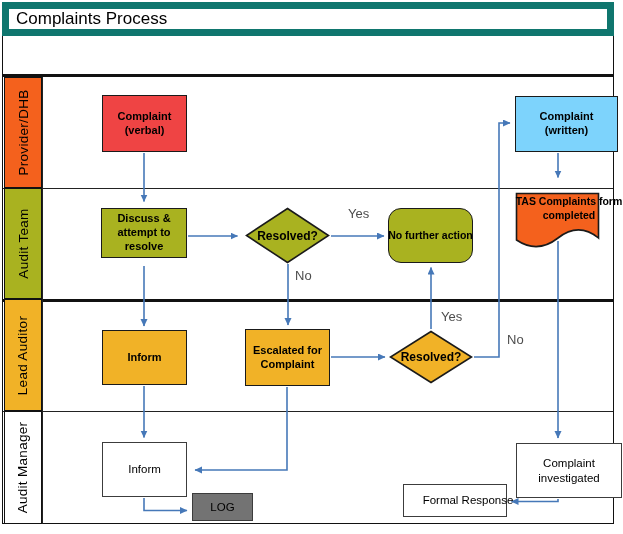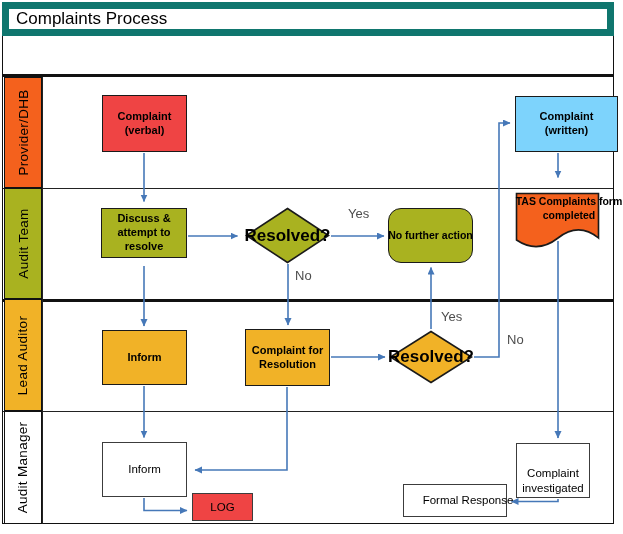--- a/index.html
+++ b/index.html
@@ -17,21 +17,21 @@
   .lane-cell{left:3.5px;width:38.5px;border:1px solid #111;
     display:flex;align-items:center;justify-content:center;}
   .lane-cell span{transform:rotate(-90deg);white-space:nowrap;font-size:13.5px;letter-spacing:.3px;}
   .node{display:flex;align-items:center;justify-content:center;text-align:center;
     font-size:11px;font-weight:bold;line-height:1.25;padding:2px;}
   .proc{border:1.6px solid #1a1a1a;}
   .plain{border:1.3px solid #3c3c3c;background:#fff;font-weight:normal;font-size:11.5px;}
   .nowrap{white-space:nowrap;}
   .dia-wrap svg,.doc-wrap svg{position:absolute;left:0;top:0;}
   .dia-label{position:absolute;left:0;top:0;width:100%;height:100%;
-    display:flex;align-items:center;justify-content:center;font-size:17px;font-weight:bold;}
+    display:flex;align-items:center;justify-content:center;font-size:12px;font-weight:bold;}
   .doc-label{position:absolute;left:0;top:3px;width:100%;text-align:center;
     font-size:10.5px;font-weight:bold;line-height:1.3;}
   .edge-label{font-size:13px;color:#4d4d4d;font-weight:normal;}
   #edges{position:absolute;left:0;top:0;pointer-events:none;}
   #edges path.conn{fill:none;stroke:var(--arrow,#4678B8);stroke-width:1.6px;}
 </style>
 </head>
 <body>
 
 <div class="canvas">
@@ -89,29 +89,29 @@
   <div class="abs node proc nowrap" style="left: 388px; top: 208px; width: 85px; height: 55px; font-size: 10.5px; padding: 0px; background-color: rgb(169, 178, 32); border-radius: 13px;">
     <span>No further action</span>
   </div>
   <div class="abs node proc" style="left: 515px; top: 96px; width: 103px; height: 56px; background-color: #7dd3fc;">
     <span>Complaint (written)</span>
   </div>
   <div class="abs node proc" style="left: 102px; top: 330px; width: 85px; height: 55px; background-color: rgb(241, 178, 39);">
     <span>Inform</span>
   </div>
   <div class="abs node proc" style="left: 245px; top: 329px; width: 85px; height: 57px; background-color: rgb(241, 178, 39);">
-    <span>Complaint for Resolution</span>
+    <span>Escalated for Complaint</span>
   </div>
   <div class="abs node plain" style="left: 102px; top: 442px; width: 85px; height: 55px; background-color: rgb(255, 255, 255);">
     <span>Inform</span>
   </div>
-  <div class="abs node plain" style="left: 192px; top: 493px; width: 61px; height: 28px; background-color: #ef4444;">
+  <div class="abs node plain" style="left: 192px; top: 493px; width: 61px; height: 28px; background-color: #737373;">
     <span>LOG</span>
   </div>
-  <div class="abs node plain" style="left: 516px; top: 443px; width: 74px; height: 55px; background-color: rgb(255, 255, 255); align-items: flex-end;">
+  <div class="abs node plain" style="left: 516px; top: 443px; width: 106px; height: 55px; background-color: rgb(255, 255, 255);">
     <span>Complaint investigated</span>
   </div>
   <div class="abs node plain nowrap" style="left: 403px; top: 484px; width: 104px; height: 33px; background-color: rgb(255, 255, 255); padding-left: 28px;">
     <span>Formal Response</span>
   </div>
 
   <div class="abs dia-wrap" style="left:245px;top:207px;width:85px;height:57px;">
     <svg width="85" height="57" viewBox="0 0 85 57">
       <polygon points="42.5,1.5 83.5,28.5 42.5,55.5 1.5,28.5" stroke="#1a1a1a" stroke-width="1.6" fill="#A9B220"></polygon>
     </svg>

